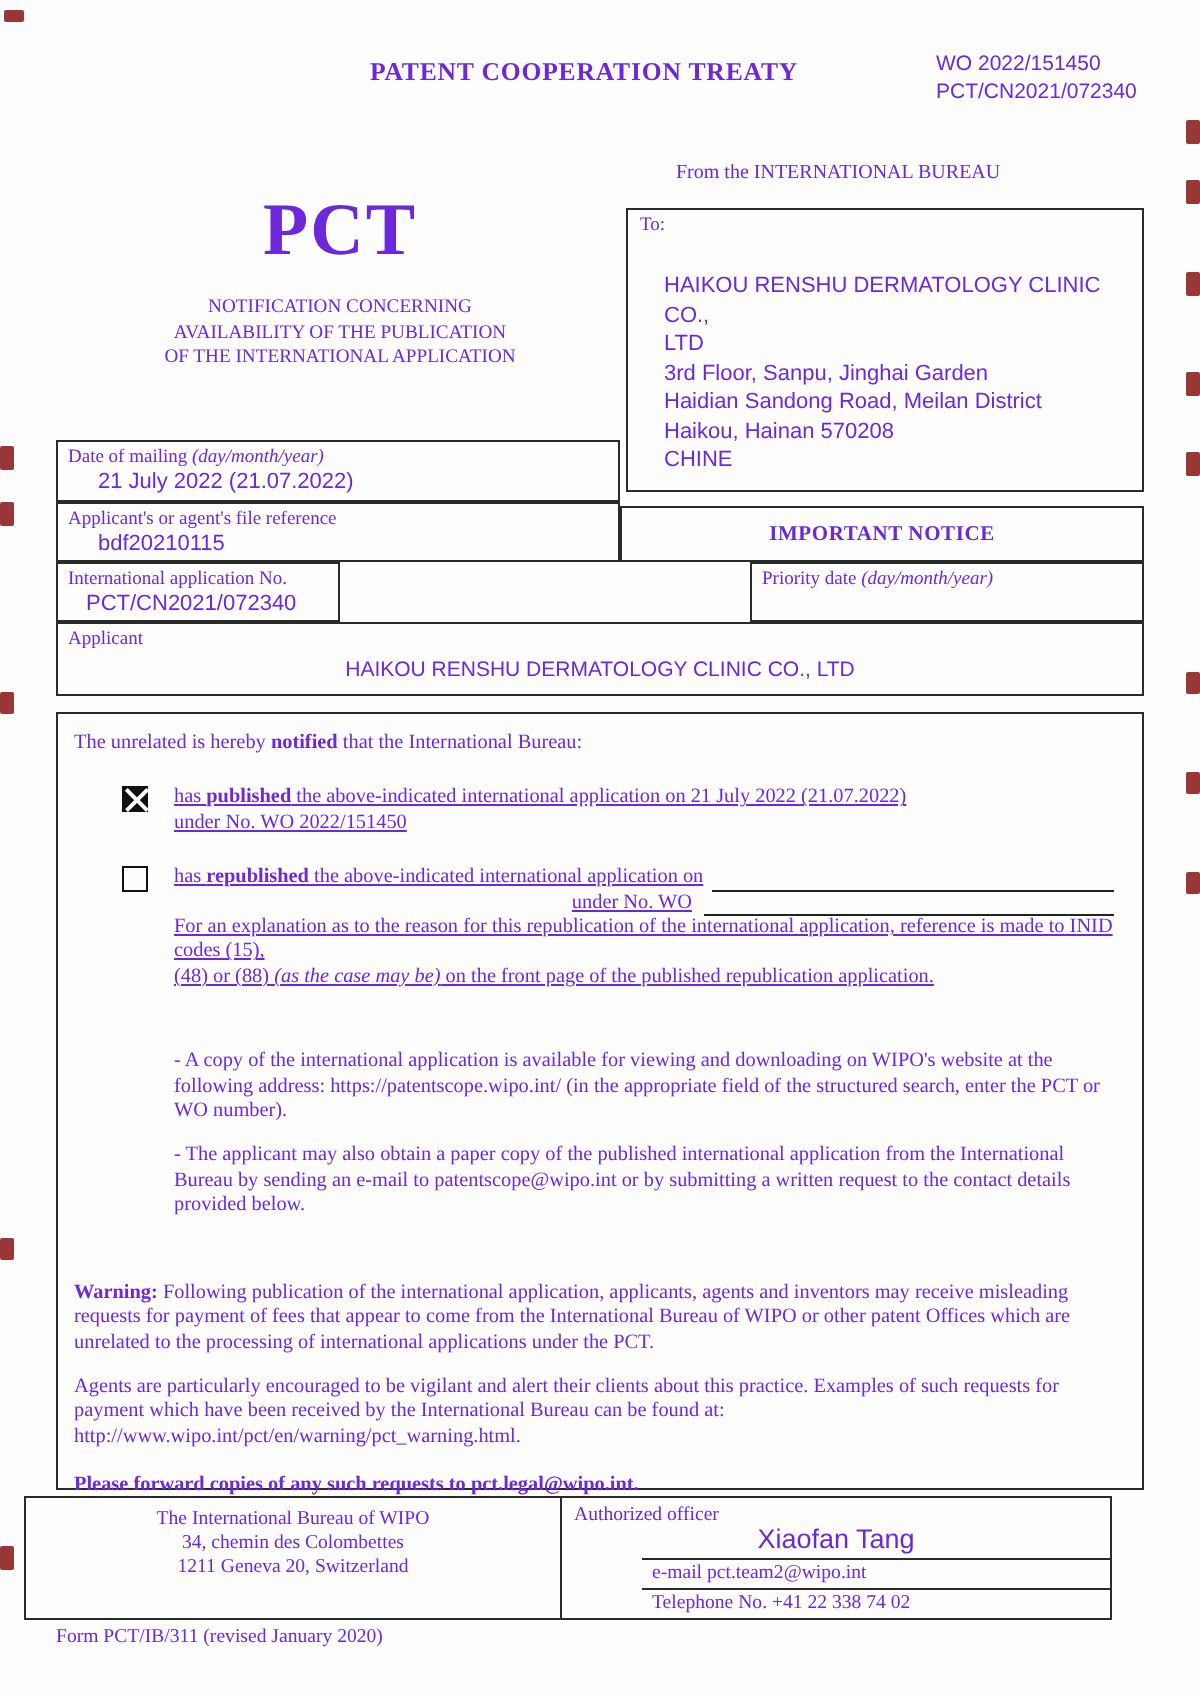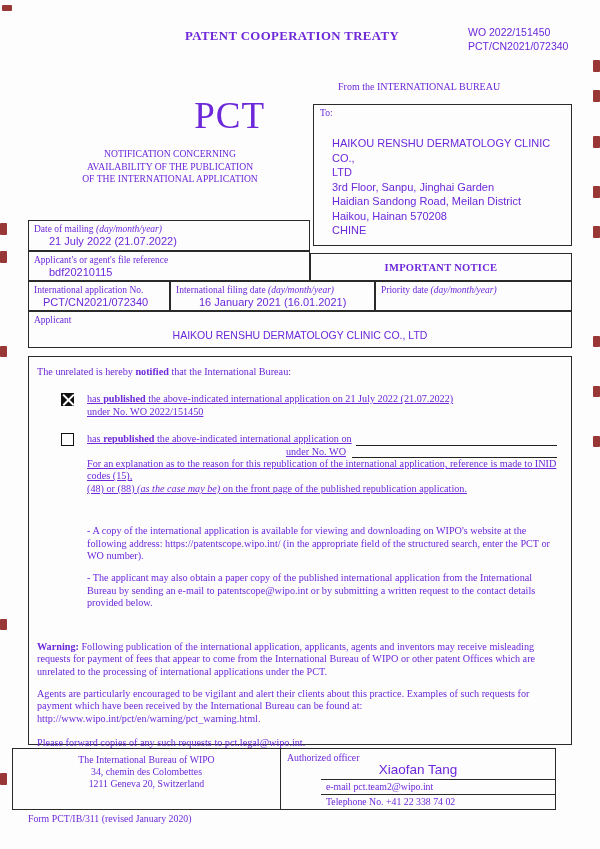--- a/index.html
+++ b/index.html
@@ -10,22 +10,22 @@
   .sans{font-family:"Liberation Sans",sans-serif;}
   .flabel{font-size:9.5px;}
   .fvalue{font-family:"Liberation Sans",sans-serif;font-size:11px;}
   .it{font-style:italic;}
   .b{font-weight:bold;}
 
   .hdr-title{top:29px;left:0;right:16px;text-align:center;font-weight:bold;
              font-size:12.8px;letter-spacing:.4px;}
   .hdr-nums{top:26px;left:468px;font-size:10.5px;line-height:13.5px;}
   .from-line{top:81px;left:318px;font-size:10px;margin-left:20px;}
-  .pct-logo{top:94px;left:75px;width:190px;text-align:right;font-size:37px;
-            font-weight:normal;letter-spacing:1px;}
+  .pct-logo{top:94px;left:75px;width:190px;text-align:center;font-size:37px;
+            font-weight:bold;letter-spacing:1px;}
   .notif-title{top:148px;left:30px;width:280px;text-align:center;font-size:9.6px;line-height:12.6px;}
 
   .to-box{left:313px;top:104px;width:259px;height:142px;}
   .to-label{position:absolute;top:3px;left:6px;font-size:9.5px;}
   .to-address{position:absolute;top:31px;left:18px;font-size:11px;line-height:14.5px;}
 
   .box-dom{left:28px;top:220px;width:282px;height:31px;}
   .box-ref{left:28px;top:251px;width:282px;height:30px;}
   .box-notice{left:310px;top:253px;width:262px;height:28px;display:flex;
               align-items:center;justify-content:center;font-weight:bold;font-size:10.5px;letter-spacing:.3px;}
@@ -46,21 +46,21 @@
   .cbx.checked{background:#111;border-color:#111;}
   .cbx.checked::before,.cbx.checked::after{content:"";position:absolute;left:-1px;top:4.6px;
        width:15px;height:1.8px;background:#fff;}
   .cbx.checked::before{transform:rotate(45deg);}
   .cbx.checked::after{transform:rotate(-45deg);}
   .flexline{display:flex;align-items:flex-end;justify-content:flex-end;}
   .ul{border-bottom:1px solid #222;height:10px;display:inline-block;}
   .ul.grow{flex:1;margin-left:4px;}
   .ul.w205{width:205px;margin-left:6px;}
   .para-ind{margin:0 6px 0 50px;}
-  .mt30{margin-top:30px;} .mt10{margin-top:10px;} .mt32{margin-top:31px;} .mt12{margin-top:12px;}
+  .mt30{margin-top:30px;} .mt10{margin-top:10px;} .mt32{margin-top:31px;} .mt12{margin-top:12px;font-weight:bold;}
 
   .footer-box{left:12px;top:748px;width:544px;height:62px;display:flex;}
   .f-left{width:268px;border-right:1.5px solid #2a2a2a;text-align:center;
           font-size:9.8px;line-height:12.2px;padding-top:5px;box-sizing:border-box;}
   .f-right{flex:1;position:relative;font-size:9.8px;}
   .ao-label{position:absolute;top:3px;left:6px;}
   .officer{position:absolute;top:13px;left:0;right:0;text-align:center;font-size:13.5px;}
   .f-contact{position:absolute;left:0;right:0;bottom:0;}
   .f-row{border-top:1px solid #2a2a2a;padding:1px 0 1px 5px;height:12px;margin-left:40px;}
   .form-line{left:28px;top:813px;font-size:9.8px;}
@@ -107,24 +107,20 @@
     <div class="cell-value fvalue">bdf20210115</div>
   </div>
 
   <div class="box box-notice">IMPORTANT NOTICE</div>
 
   <div class="box box-c1">
     <div class="cell-label flabel">International application No.</div>
     <div class="cell-value fvalue" style="margin-left:14px;">PCT/CN2021/072340</div>
   </div>
 
-  <div class="box box-c2">
-    <div class="cell-label flabel"><span>International filing date </span><span class="it">(day/month/year)</span></div>
-    <div class="cell-value fvalue" style="margin-left:28px;">16 January 2021 (16.01.2021)</div>
-  </div>
 
   <div class="box box-c3">
     <div class="cell-label flabel"><span>Priority date </span><span class="it">(day/month/year)</span></div>
     <div class="cell-value fvalue"></div>
   </div>
 
   <div class="box box-app">
     <div class="cell-label flabel">Applicant</div>
     <div class="app-value sans">HAIKOU RENSHU DERMATOLOGY CLINIC CO., LTD</div>
   </div>

